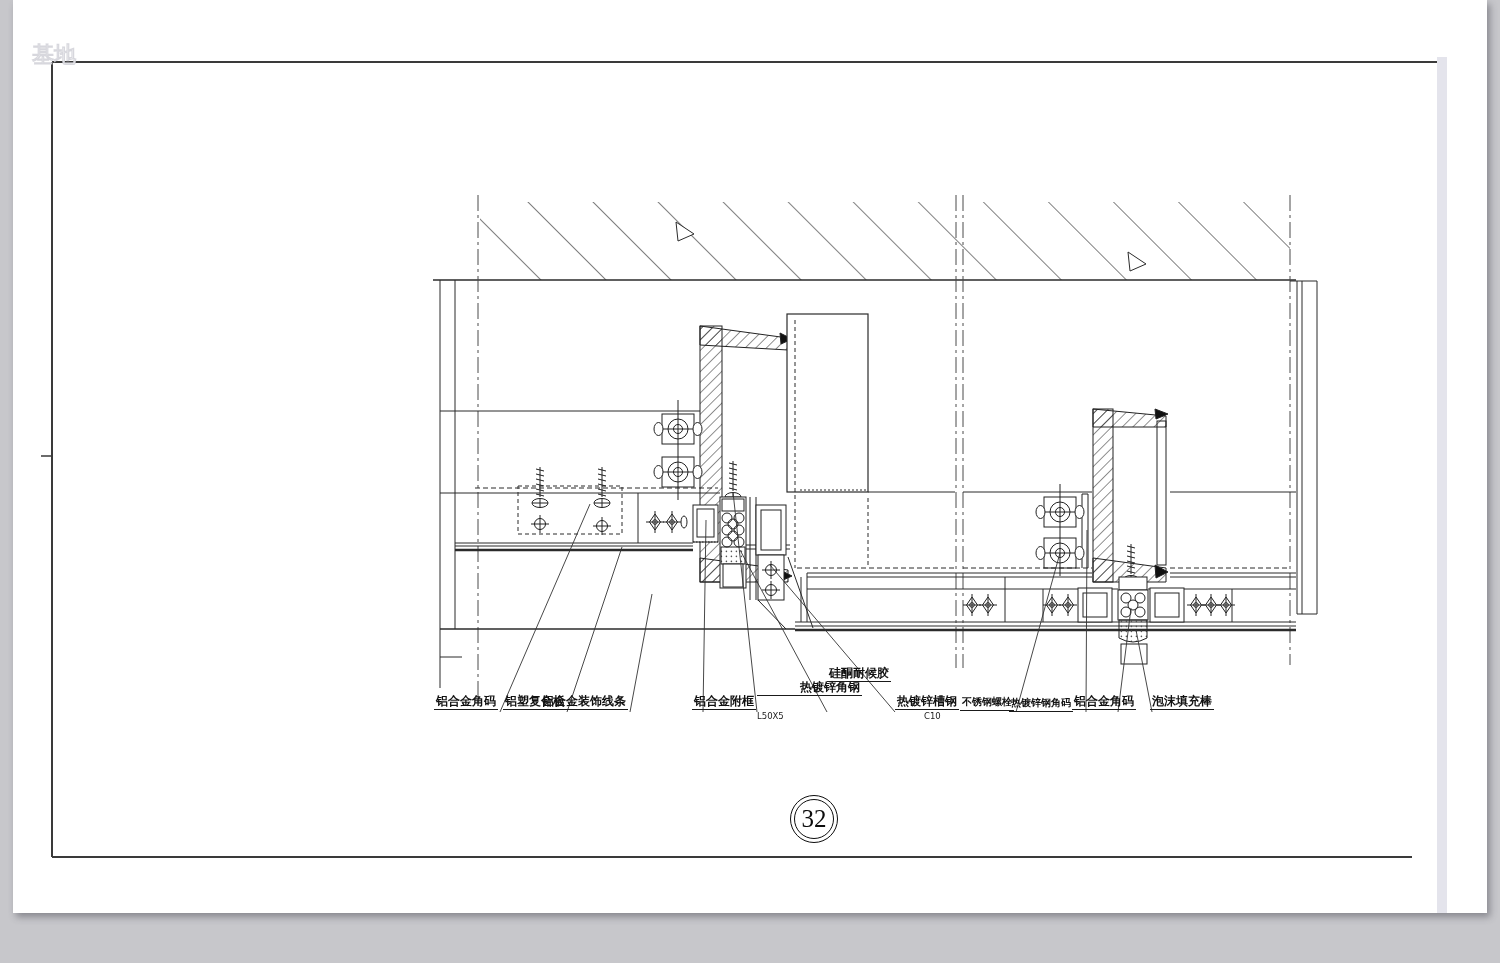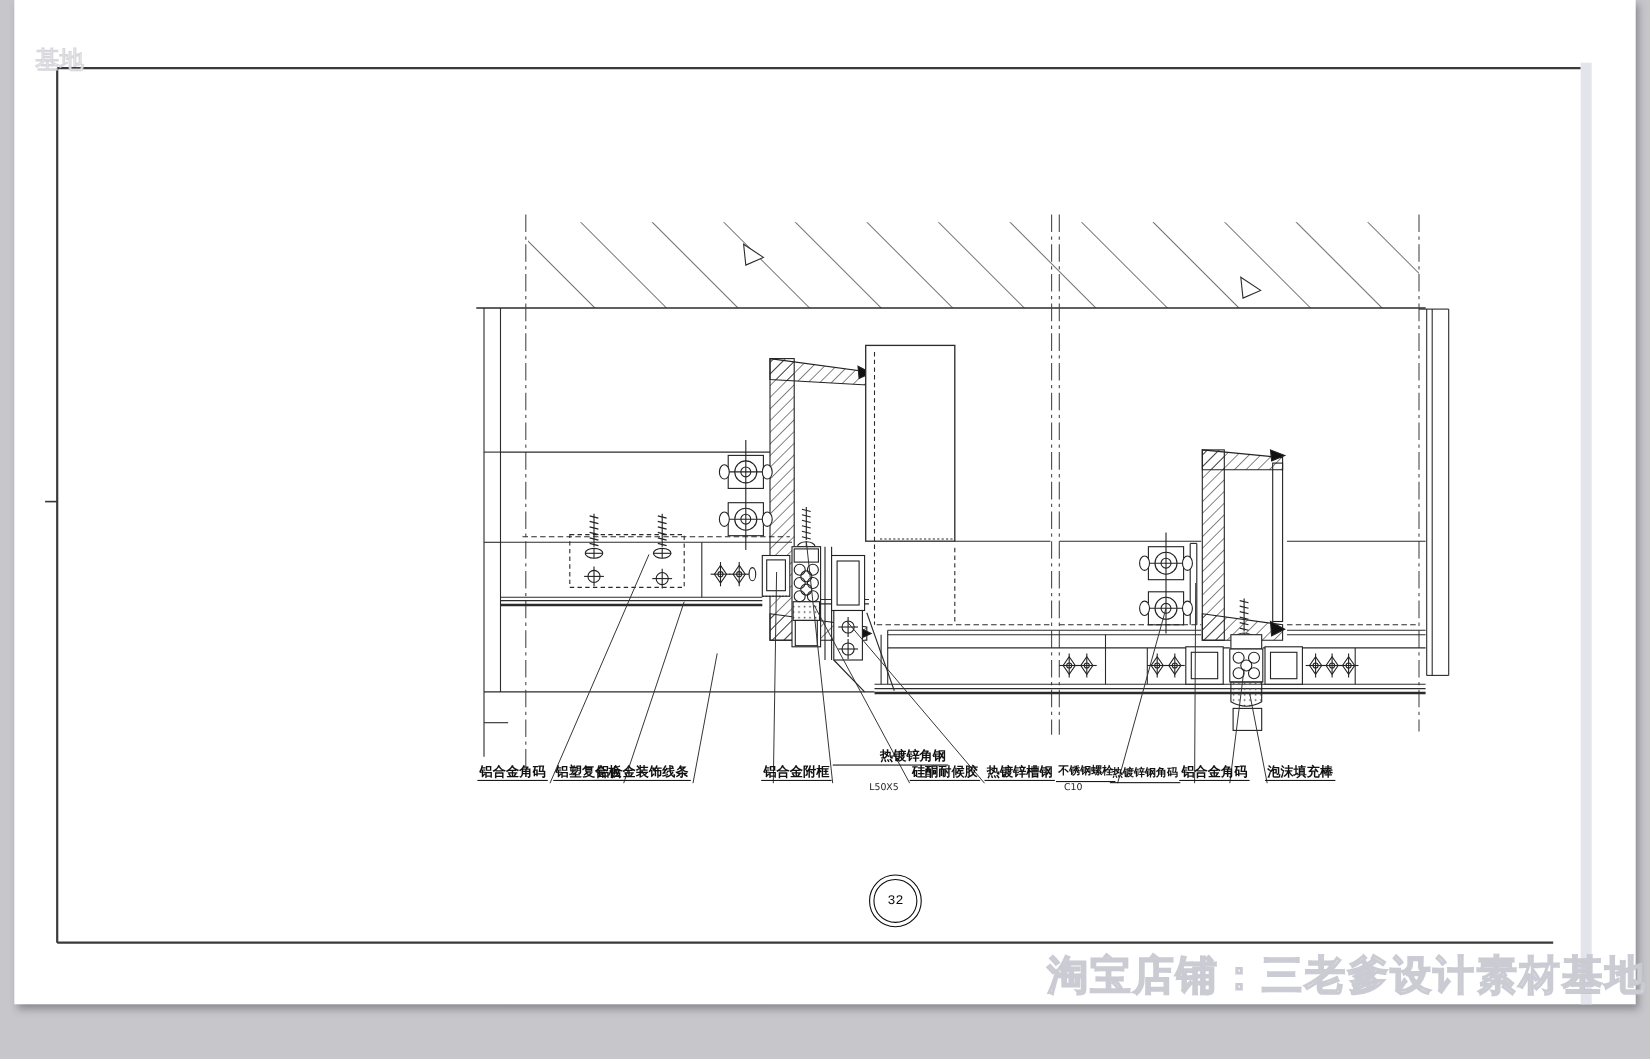--- a/index.html
+++ b/index.html
@@ -6,29 +6,29 @@
   body{width:1500px;height:963px;background:#c7c7cb;font-family:"DejaVu Sans",sans-serif;overflow:hidden;}
   .stage{position:relative;width:1500px;height:963px;}
   .page{position:absolute;left:13px;top:0;width:1474px;height:913px;background:#ffffff;
         box-shadow:3px 4px 7px rgba(60,60,70,.45);}
   .drawing-svg{position:absolute;left:0;top:0;width:1500px;height:963px;}
   
   .plabel{position:absolute;font-size:12px;font-weight:600;color:#111;letter-spacing:0;
           border-bottom:1.2px solid #1a1a1a;padding:0 2px 1px 2px;white-space:nowrap;line-height:14px;}
   .plabel.small8{font-size:10px;}
   .plabel.small9{font-size:10px;}
-  .pspec{position:absolute;font-size:8.5px;color:#222;white-space:nowrap;text-align:right;width:60px;line-height:9px;border:none;}
+  .pspec{position:absolute;font-size:8.5px;color:#222;white-space:nowrap;text-align:left;width:60px;line-height:9px;border:none;}
   
   .title-code{position:absolute;left:652px;top:788px;font-family:"DejaVu Serif",serif;
               font-size:47px;font-weight:500;color:#0d0d0d;letter-spacing:3px;line-height:52px;}
   .bubble{position:absolute;left:790px;top:795px;width:46px;height:46px;border:1.6px solid #0d0d0d;
           border-radius:50%;display:flex;align-items:center;justify-content:center;}
   .bubble-inner{width:38px;height:38px;border:1.2px solid #0d0d0d;border-radius:50%;
           display:flex;align-items:center;justify-content:center;
-          font-family:Liberation Mono, monospace;font-size:12px;color:#0d0d0d;}
+          font-family:Liberation Serif, serif;font-size:25px;color:#0d0d0d;}
   .title-text{position:absolute;left:862px;top:792px;font-size:37px;font-weight:700;color:#0a0a0a;
               letter-spacing:1px;white-space:nowrap;line-height:44px;}
   
   .watermark{position:absolute;left:952px;top:862px;font-size:37px;font-weight:800;letter-spacing:2px;
              color:rgba(255,255,255,.93);-webkit-text-stroke:1.5px rgba(190,190,200,.8);
              white-space:nowrap;z-index:5;}
   .watermark-corner{position:absolute;left:10px;top:40px;font-size:22px;font-weight:400;
              color:rgba(255,255,255,.9);-webkit-text-stroke:1.2px rgba(205,205,212,.8);
              white-space:nowrap;z-index:5;margin-left:22px;}
 </style>
@@ -264,27 +264,26 @@
       <line x1="1152" y1="712" x2="1136" y2="630"></line>
     </g>
   </svg>
 
   <div class="plabel" style="left:434px;top:694px;">铝合金角码</div>
   <div class="plabel" style="left:503px;top:694px;">铝塑复合板</div>
   <div class="plabel" style="left:540px;top:694px;">铝合金装饰线条</div>
   <div class="plabel" style="left:692px;top:694px;">铝合金附框</div>
   <div class="plabel" style="left:757px;top:680px;padding-left:43px;">热镀锌角钢</div>
   <div class="pspec" style="left:757px;top:712px;">L50X5</div>
-  <div class="plabel" style="left:827px;top:694px;">硅酮耐候胶</div>
+  <div class="plabel" style="left:827px;top:666px;">硅酮耐候胶</div>
   <div class="plabel" style="left:895px;top:694px;">热镀锌槽钢</div>
   <div class="pspec" style="left:924px;top:712px;">C10</div>
   <div class="plabel small8" style="left:960px;top:695px;">不锈钢螺栓</div>
   <div class="plabel small9" style="left:1009px;top:696px;">热镀锌钢角码</div>
   <div class="plabel" style="left:1072px;top:694px;">铝合金角码</div>
   <div class="plabel" style="left:1150px;top:694px;">泡沫填充棒</div>
 
   <div class="bubble">
     <div class="bubble-inner">32</div>
   </div>
 
-  <div class="watermark">淘宝店铺：三老爹设计素材基地</div>
   <div class="watermark-corner">基地</div>
 </div>
 
 </body></html>

